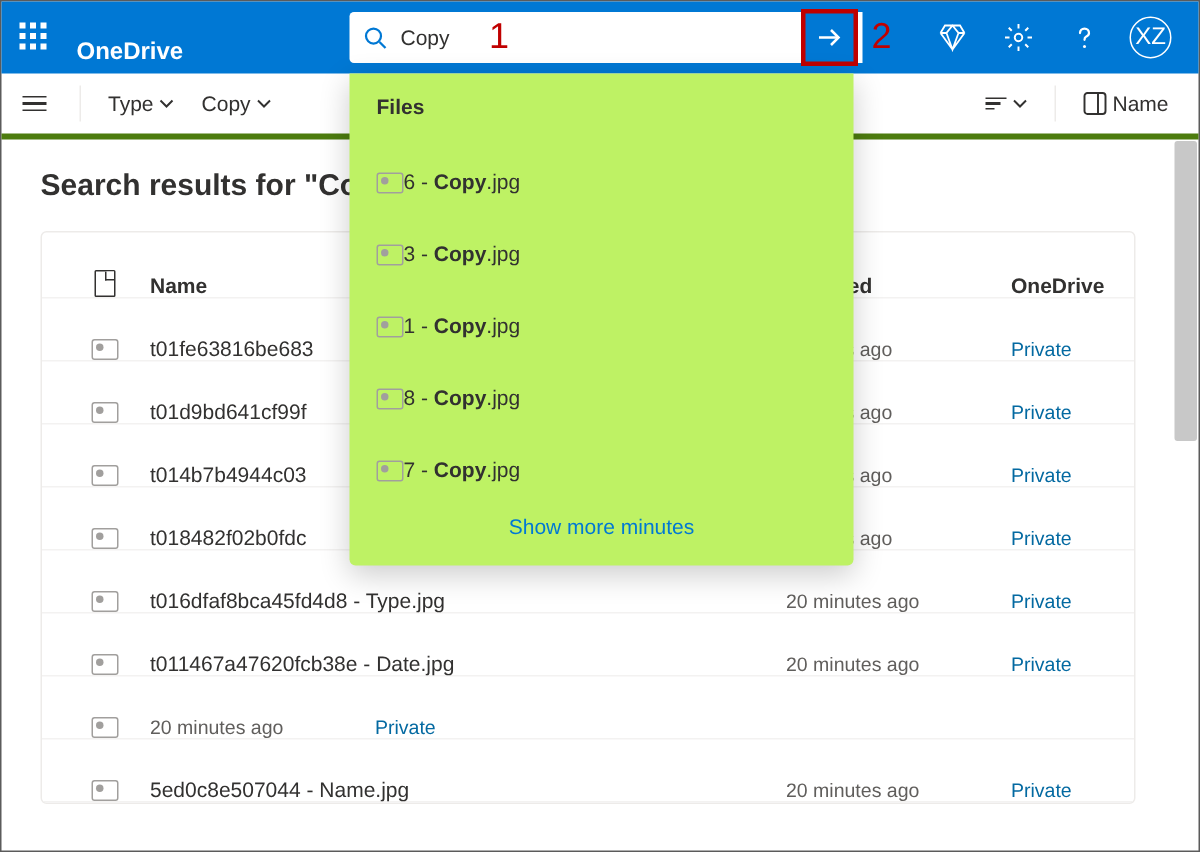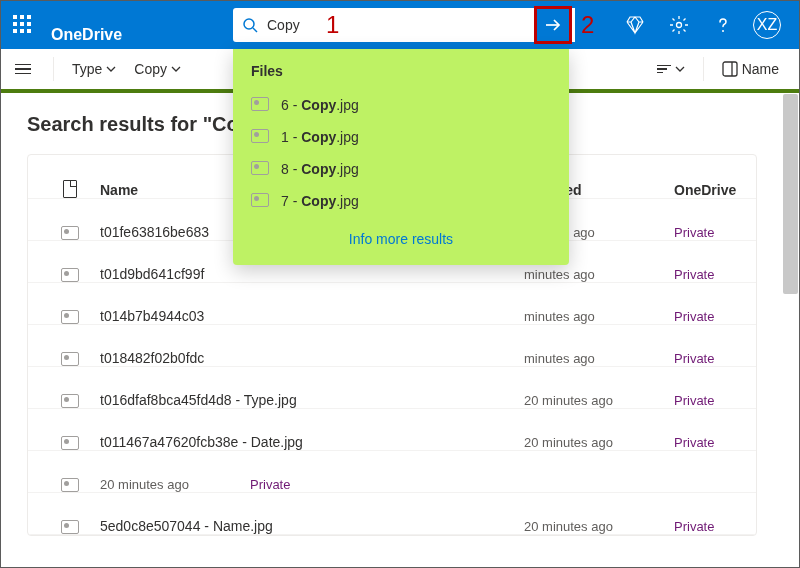--- a/index.html
+++ b/index.html
@@ -41,31 +41,31 @@
   .body { padding: 20px 26px 0 26px; position:relative; }
   .heading { font-size:20px; font-weight:600; color:#323130; margin-bottom:18px; }
   
   
   .tablebox { border:1px solid #edebe9; border-radius:4px; overflow:hidden; width:730px;}
   .row { display:flex; align-items:flex-end; height:42px; border-bottom:1px solid #f3f2f1; font-size:14px; color:#323130; padding:0 12px;}
   .row.header { font-weight:600; color:#323130; height:44px;}
   .col-icon { width:60px; display:flex; justify-content:center; }
   .col-name { flex:1; }
   .col-mod { width:150px; color:#605e5c; font-size:13px; }
-  .col-share { width:70px; color:#701a75; font-size:13px; }
+  .col-share { width:70px; color:#0369a1; font-size:13px; }
   .row.header .col-mod, .row.header .col-share { color:#323130; font-size:14px;}
   .fileicn { width:18px; height:14px; border:1px solid #a19f9d; border-radius:2px; position:relative;}
   .fileicn:after { content:""; position:absolute; width:5px; height:5px; border-radius:50%; background:#a19f9d; top:2px; left:2px;}
   .docicn { width:14px; height:18px; border:1.5px solid #323130; border-radius:1px; position:relative;}
   .docicn:after{content:"";position:absolute;top:0;right:0;width:5px;height:5px;background:#fff;border-left:1.5px solid #323130;border-bottom:1.5px solid #323130;}
   
   
   .sugg { position:absolute; left:232px; top:48px; width:336px; background:#bef264; box-shadow:0 6px 20px rgba(0,0,0,0.2); border-radius:0 0 4px 4px; padding:14px 0 10px 0;}
   .sugg-title { font-size:14px; font-weight:600; color:#323130; padding:0 18px 10px 18px;}
-  .sugg-item { display:flex; align-items:flex-start; gap:12px; padding:8px 18px; cursor:pointer; font-size:14px; color:#323130;}
+  .sugg-item { display:flex; align-items:flex-end; gap:0; padding:8px 18px; cursor:pointer; font-size:14px; color:#323130;margin-top:16px;}
   .sugg-item b { font-weight:600; }
   .showmore { text-align:center; color:#0078d4; font-size:14px; padding:14px 0 8px 0; cursor:pointer;}
   
   
   .scrollhint { position:absolute; right:1px; top:93px; width:15px; height:200px; background:#c8c8c8; border-radius:2px;}
   
   svg { display:block; }
 </style>
 </head>
 <body>
@@ -258,27 +258,31 @@
 
   <div class="sugg">
     <div class="sugg-title">Files</div>
     <div id="sugg-container">
         <div class="sugg-item">
           <div class="fileicn"></div>
     <span>6 - <b>Copy</b>.jpg</span>
         </div>
         <div class="sugg-item">
           <div class="fileicn"></div>
+    <span>3 - <b>Copy</b>.jpg</span>
+        </div>
+        <div class="sugg-item">
+          <div class="fileicn"></div>
     <span>1 - <b>Copy</b>.jpg</span>
         </div>
         <div class="sugg-item">
           <div class="fileicn"></div>
     <span>8 - <b>Copy</b>.jpg</span>
         </div>
         <div class="sugg-item">
           <div class="fileicn"></div>
     <span>7 - <b>Copy</b>.jpg</span>
         </div>
       </div>
-    <div class="showmore">Info more results</div>
+    <div class="showmore">Show more minutes</div>
   </div>
 
 </div>
 
 </body></html>

